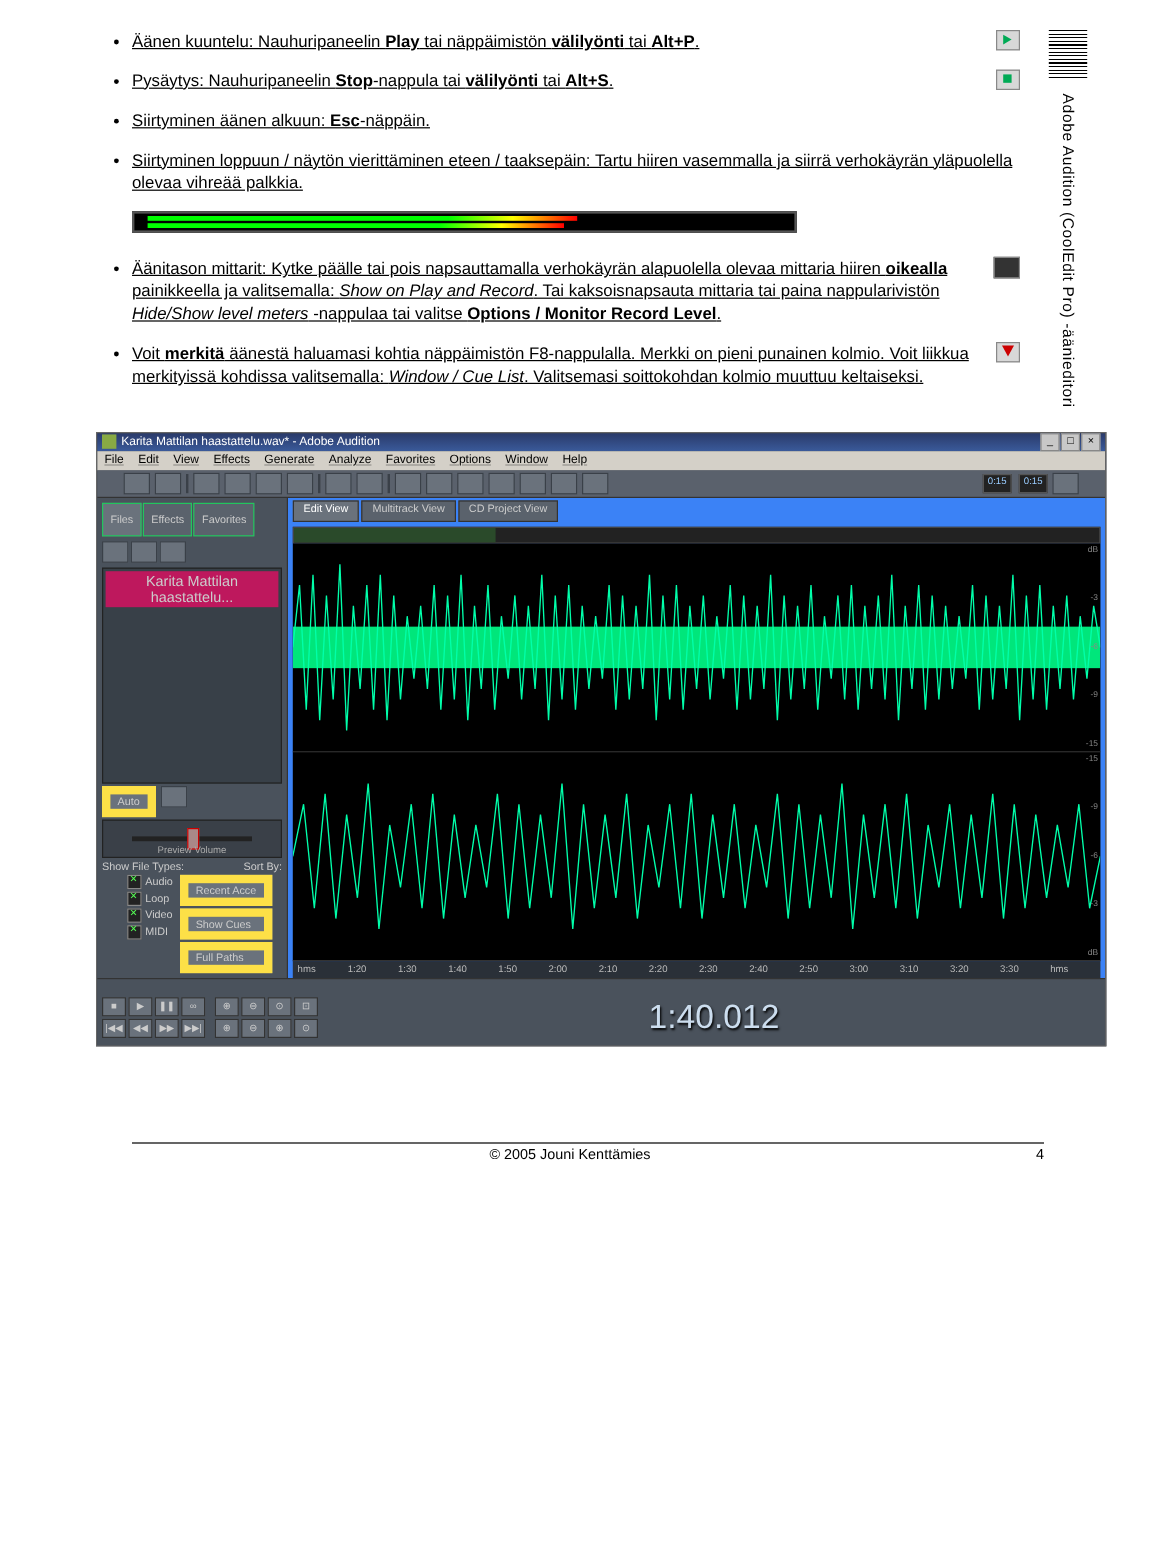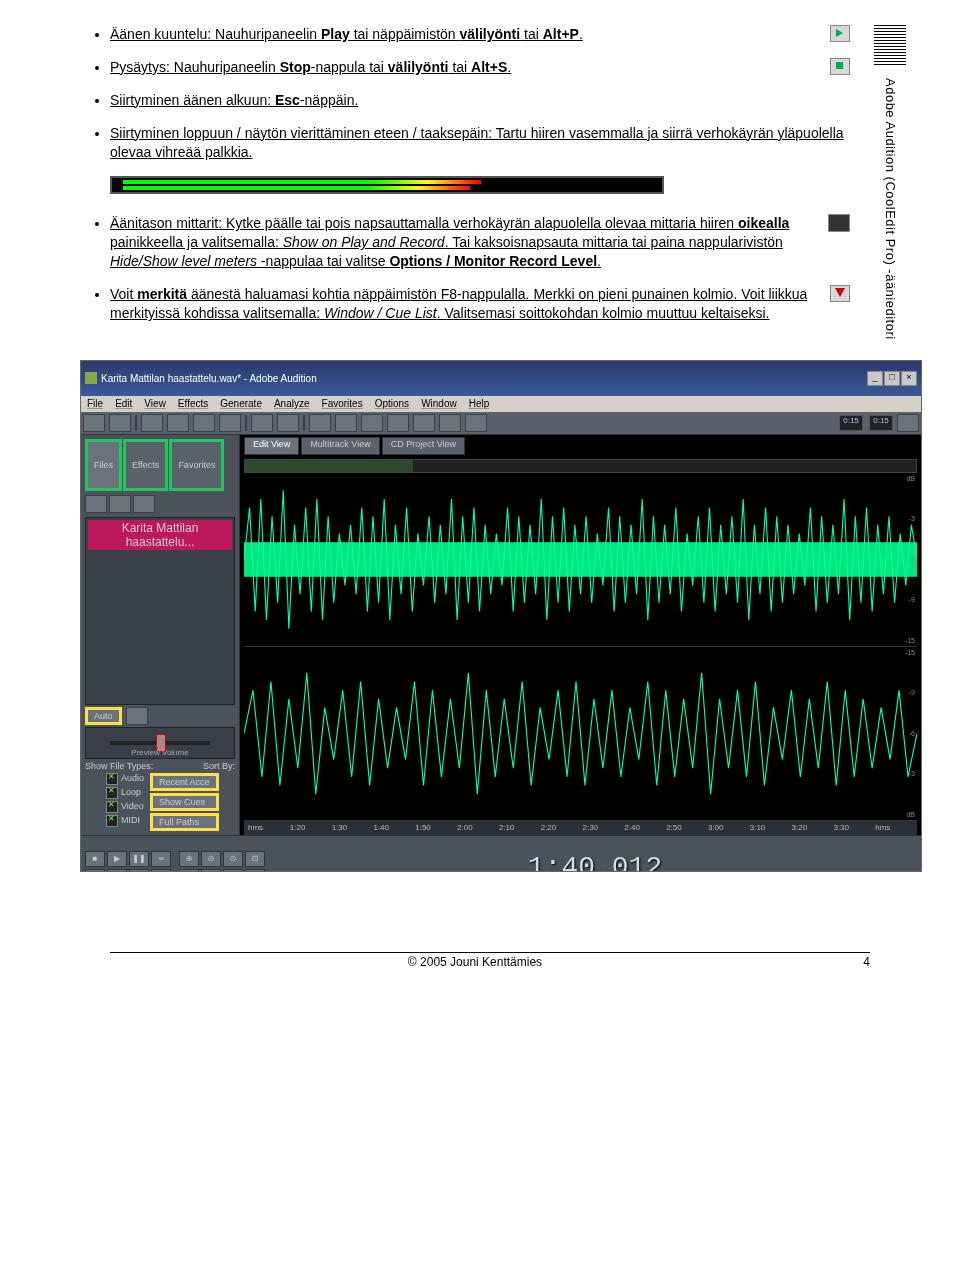--- a/index.html
+++ b/index.html
@@ -108,21 +108,21 @@
     width: 840px;
     height: 510px;
     margin: 20px 0 0 0;
     position: relative;
     font-family: Tahoma, sans-serif;
     font-size: 10px;
     color: #ccc;
     overflow: hidden;
   }
   .titlebar {
-    height: 35px;
+    height: 15px;
     background: linear-gradient(#2a3a6a,#3a5a9a);
     color: #fff;
     display: flex;
     align-items: center;
     padding: 0 4px;
   }
   .titlebar-icon {
     width: 12px; height: 12px; background: #8a4; margin-right: 4px;
   }
   .win-buttons {
@@ -144,21 +144,21 @@
     align-items: center;
   }
   .menubar span { text-decoration: underline; text-decoration-color: rgba(0,0,0,0.3); }
   .toolbar {
     height: 22px;
     background: #5a616c;
     border-bottom: 1px solid #333;
     display: flex;
     align-items: center;
     gap: 4px;
-    padding: 0 2px;
+    padding: 0 22px;
   }
   .tool-btn {
     width: 20px; height: 16px; background: #6a727c; border: 1px solid #3a4048;
   }
   .tool-sep { width: 2px; height: 16px; background: #3a4048; }
   .peg {
     width: 22px; height: 14px; background: #222; border: 1px solid #555; margin-left: 2px;
     text-align: center; color: #9cf; font-size: 8px;
   }
   .app-body {
@@ -172,23 +172,23 @@
     padding: 4px;
     display: flex;
     flex-direction: column;
     gap: 2px;
   }
   .panel-tabs {
     display: flex;
     gap: 1px;
   }
   .panel-tab {
-    padding: 18px 6px;
+    padding: 8px 6px;
     background: #5a626c;
-    border: 3px solid #22c55e;
+    border: 1px solid #22c55e;
     font-size: 9px;
   }
   .panel-tab.active { background: #6a727c; }
   .file-list {
     flex: 1;
     background: #384048;
     border: 1px solid #222;
     padding: 2px;
     margin-top: 2px;
   }
@@ -230,25 +230,25 @@
   .chk {
     display: inline-block; width: 10px; height: 10px; background: #222;
     border: 1px solid #888; margin-right: 3px; vertical-align: middle;
     position: relative;
   }
   .chk::after {
     content: "✕"; position: absolute; color: #5f5; font-size: 8px;
     left: 1px; top: -2px;
   }
   .small-btn {
-    padding: 1px 6px; background: #6a727c; border: 3px solid #fde047; font-size: 9px;
+    padding: 1px 6px; background: #6a727c; border: 7px solid #fde047; font-size: 9px;
   }
   .wave-panel {
     flex: 1;
-    background: #000000;
+    background: #3b82f6;
     display: flex;
     flex-direction: column;
   }
   .view-tabs {
     height: 18px;
     display: flex;
     padding: 2px 4px;
     gap: 2px;
   }
   .view-tab {
@@ -358,21 +358,21 @@
   .zoom-grid {
     display: grid;
     grid-template-columns: repeat(4, 20px);
     grid-template-rows: repeat(2, 16px);
     gap: 2px;
   }
   .big-time {
     font-size: 28px;
     color: #cde;
     text-shadow: 1px 1px 2px #000;
-    font-family: Liberation Mono, monospace;
+    font-family: Liberation Sans, sans-serif;
     flex: 1;
     text-align: center;
   }
   .sel-panel {
     font-size: 8px;
     color: #ccc;
   }
   .sel-panel table { border-collapse: collapse; }
   .sel-panel td { padding: 1px 4px; }
   .sel-val {

